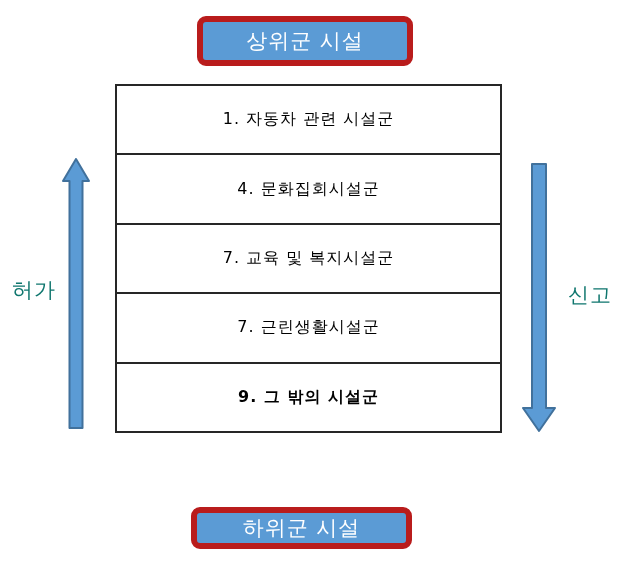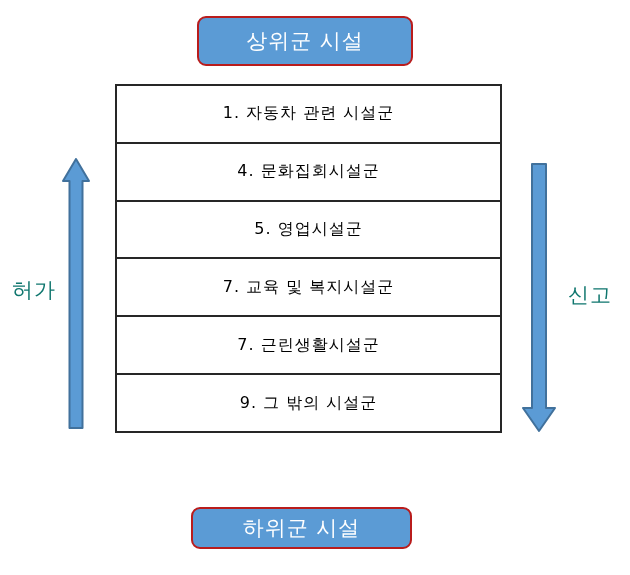--- a/index.html
+++ b/index.html
@@ -12,21 +12,21 @@
     position: relative;
     width: 630px;
     height: 575px;
     background: #ffffff;
     overflow: hidden;
   }
   .group-box {
     position: absolute;
     box-sizing: border-box;
     background: #5b9bd5;
-    border: 2px solid #b91c1c;
+    border: 6px solid #b91c1c;
     border-radius: 9px;
     display: flex;
     align-items: center;
     justify-content: center;
     color: #ffffff;
     font-size: 21px;
     letter-spacing: 1px;
   }
   .group-box.top    { left: 197px; top: 16px;  width: 216px; height: 50px; }
   .group-box.bottom { left: 191px; top: 507px; width: 221px; height: 42px; }
@@ -46,21 +46,21 @@
   .table-row {
     flex: 1 1 0;
     display: flex;
     align-items: center;
     justify-content: center;
     border-bottom: 2px solid #262626;
     font-size: 16px;
     color: #000000;
     letter-spacing: 1px;
   }
-  .table-row:last-child { border-bottom: none; }
+  .table-row:last-child { border-bottom: none; font-weight: bold; }
 
   .arrow-svg { position: absolute; }
   .arrow-svg.up   { left: 61px;  top: 158px; }
   .arrow-svg.down { left: 521px; top: 163px; }
   .arrow-shape {
     fill: #5b9bd5;
     stroke: #41719c;
     stroke-width: 2;
     stroke-linejoin: round;
   }
@@ -85,23 +85,20 @@
   </div>
 
   <div class="facility-table">
     <div class="table-row">
         <span>1. 자동차 관련 시설군</span>
       </div>
     <div class="table-row">
         <span>4. 문화집회시설군</span>
       </div>
     <div class="table-row">
-        <span>5. 영업시설군</span>
-      </div>
-    <div class="table-row">
         <span>7. 교육 및 복지시설군</span>
       </div>
     <div class="table-row">
         <span>7. 근린생활시설군</span>
       </div>
     <div class="table-row">
         <span>9. 그 밖의 시설군</span>
       </div>
   </div>
 

